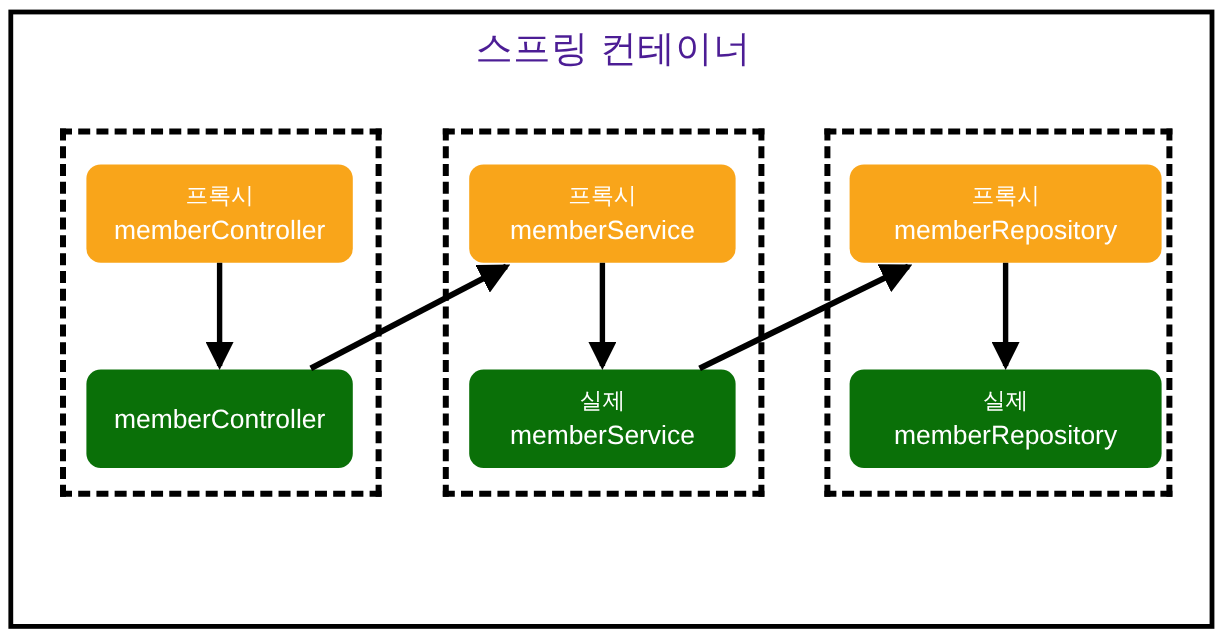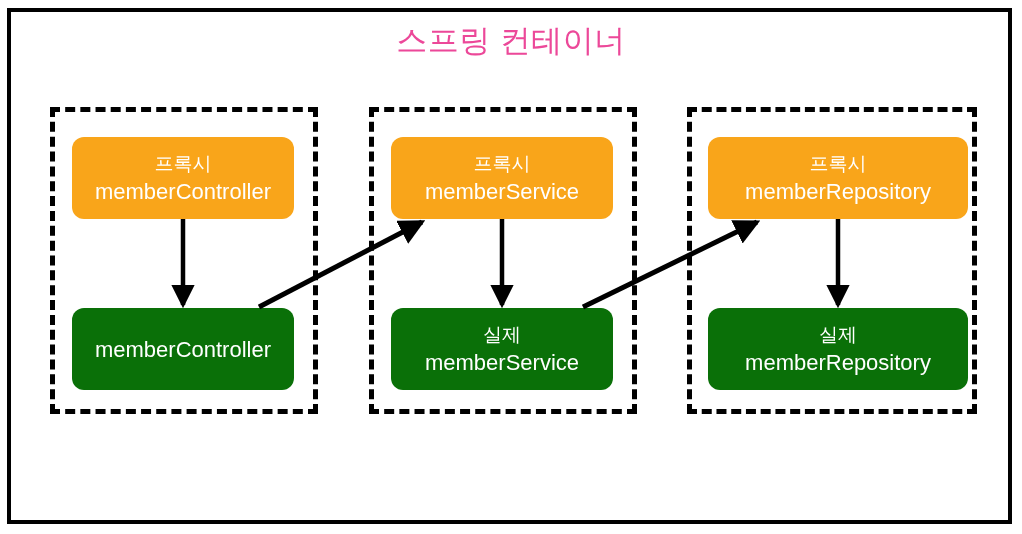--- a/index.html
+++ b/index.html
@@ -30,21 +30,21 @@
   }
   
   .title {
     position: absolute;
     left: 0;
     top: 22px;
     width: 1022px;
     text-align: center;
     font-size: 31px;
     line-height: 38px;
-    color: #ec4899;
+    color: #4c1d95;
     letter-spacing: 0.5px;
     white-space: nowrap;
   }
   
   .bean-group {
     position: absolute;
     top: 107px;
     height: 307px;
     border: 5px dashed #000000;
     box-sizing: border-box;

